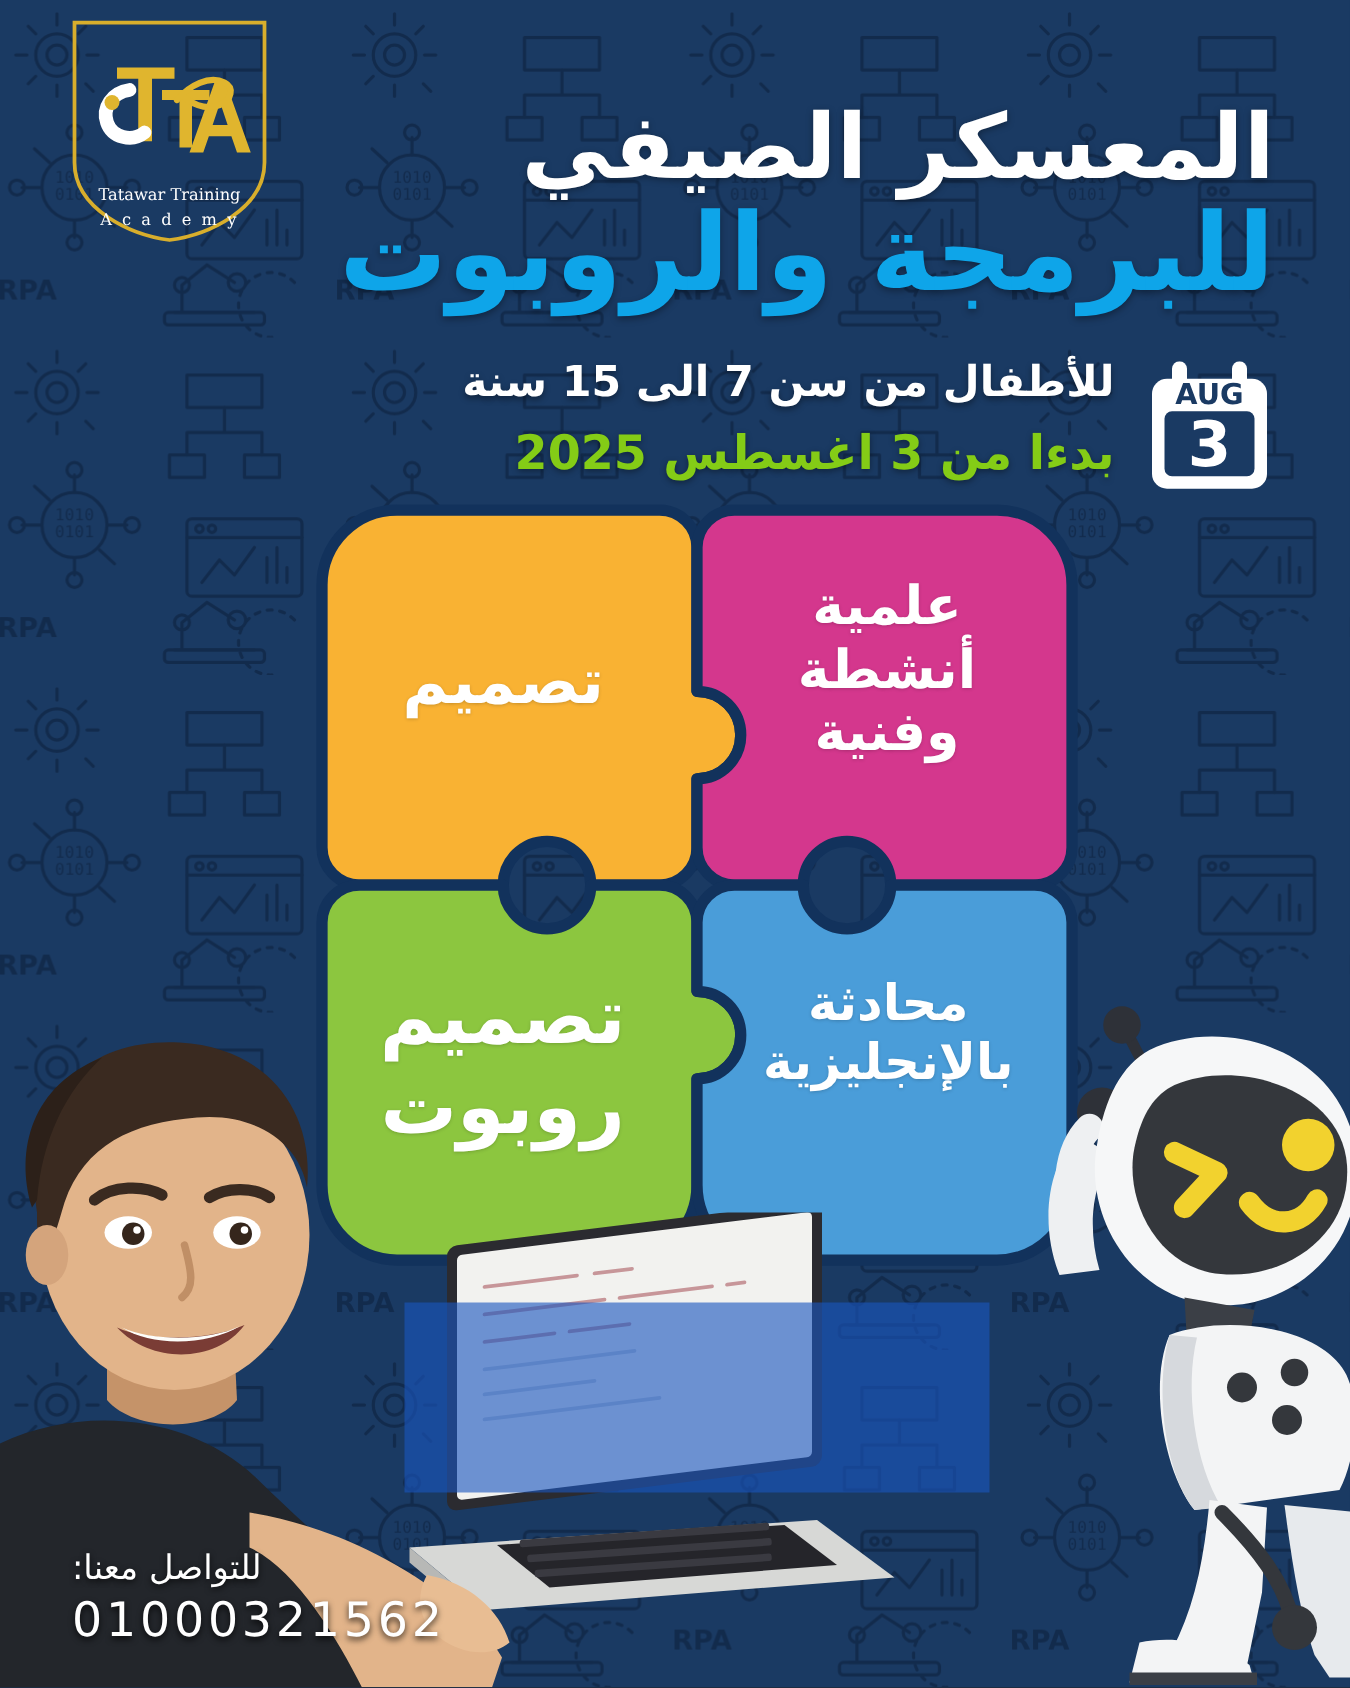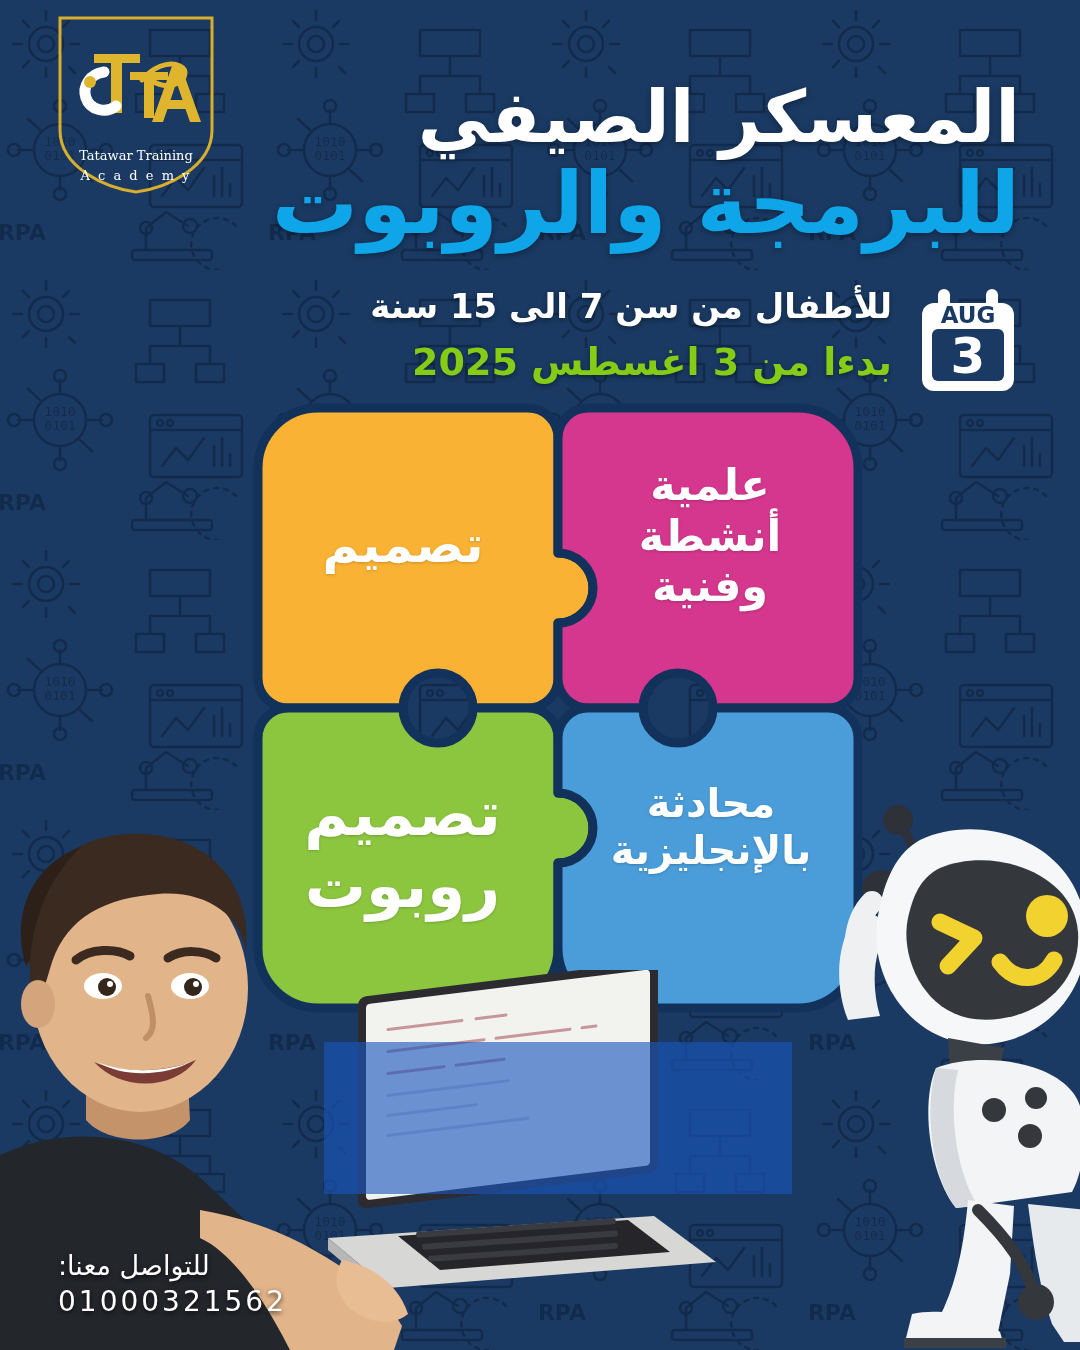--- a/index.html
+++ b/index.html
@@ -130,21 +130,21 @@
     text-align:left; direction:rtl;
     z-index:12;
   }
   .contact .c-label {
     color:#ffffff; font-size:27px; font-weight:normal;
     letter-spacing:1px; text-shadow:0 2px 5px rgba(0,0,0,.75);
     direction:rtl;
     margin-top:16px;
   }
   .contact .c-phone {
-    color:#ffffff; font-size:28px; font-weight:normal;
+    color:#ffffff; font-size:38px; font-weight:normal;
     letter-spacing:3px; margin-top:4px;
     text-shadow:0 2px 5px rgba(0,0,0,.75);
     direction:ltr;
   }
 </style>
 </head>
 <body>
 
 <div class="poster">
 

